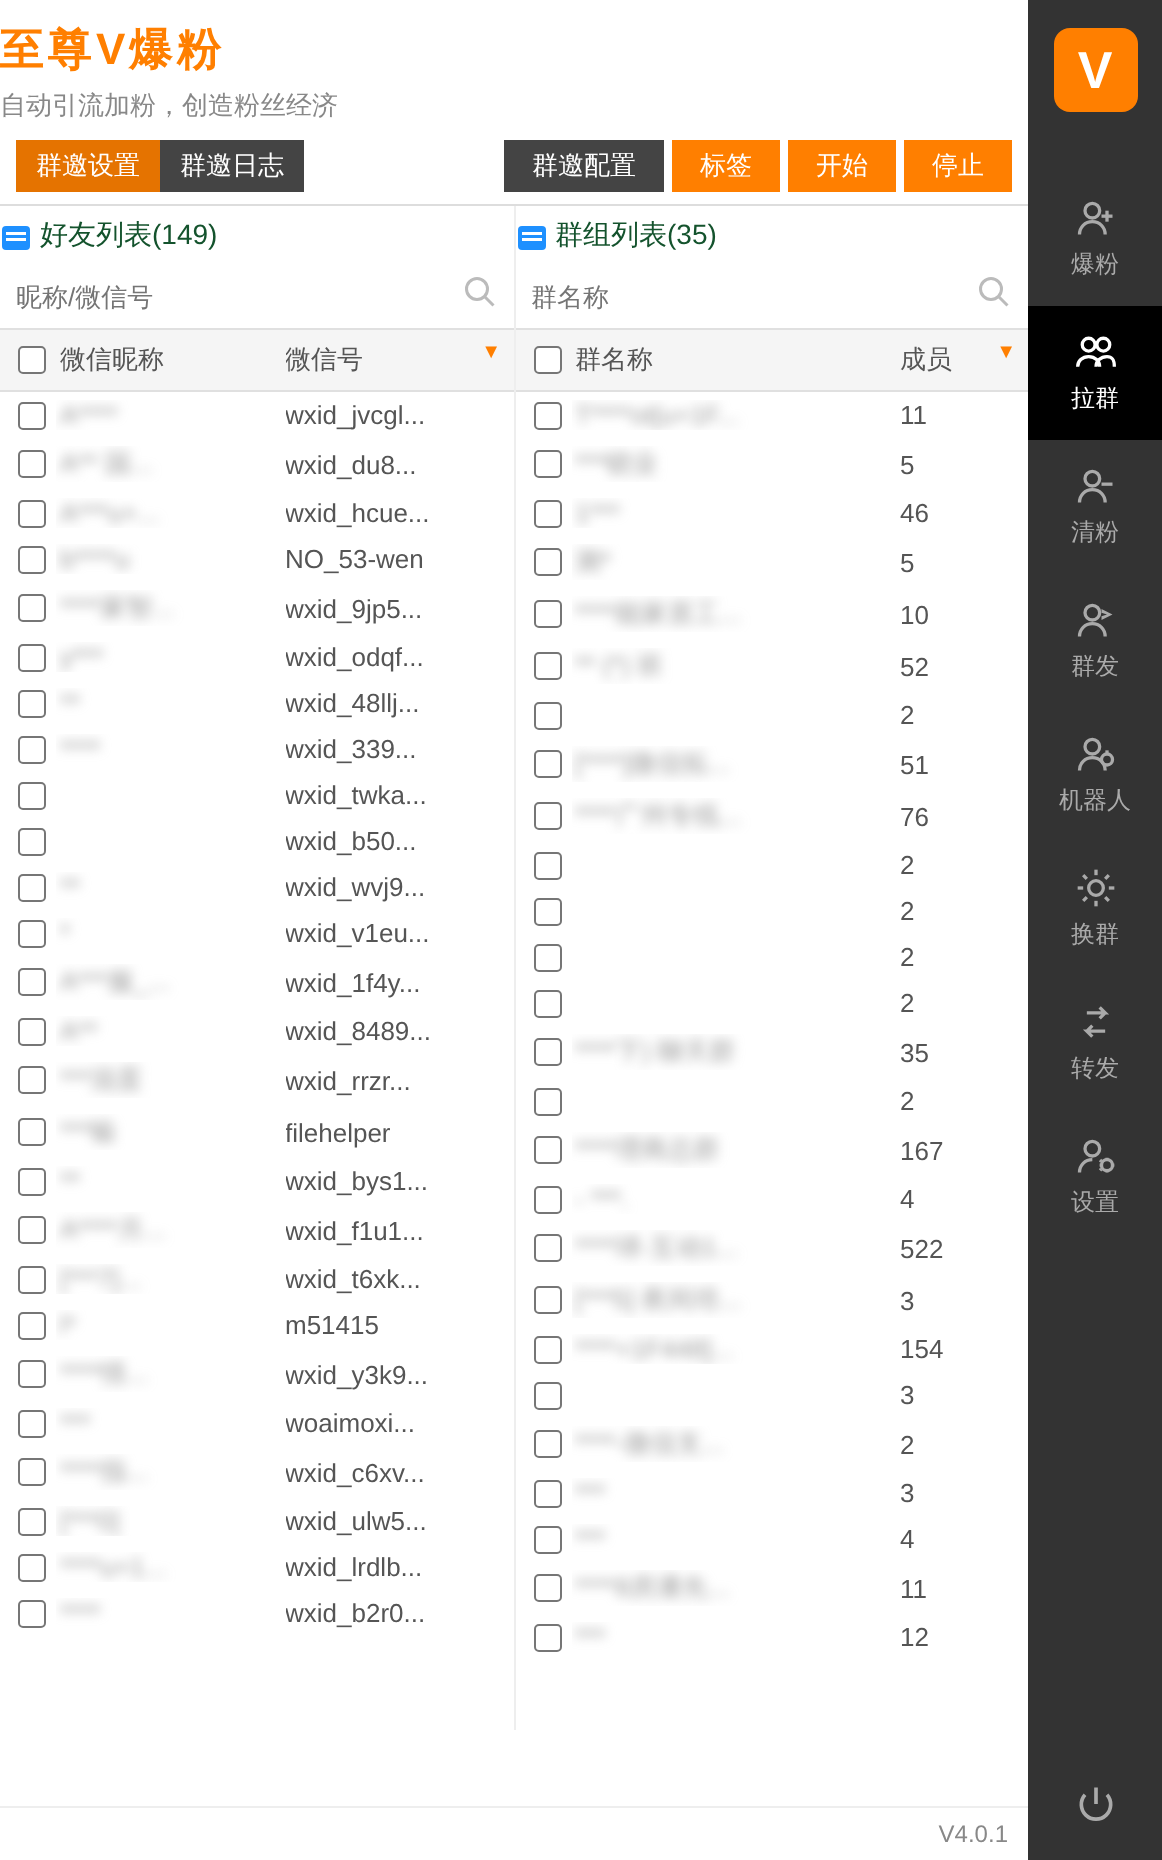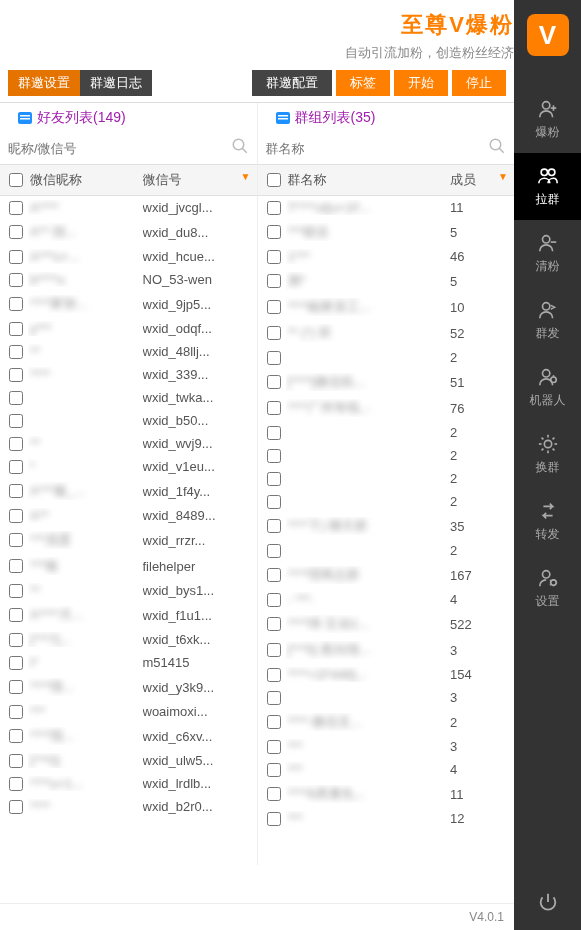--- a/index.html
+++ b/index.html
@@ -2,37 +2,37 @@
 <html><head>
 <meta charset="utf-8">
 <style>
 * { box-sizing: border-box; margin: 0; padding: 0; }
 html, body { width: 581px; height: 930px; overflow: hidden; font-family: "Microsoft YaHei", sans-serif; font-size: 13px; }
 
 .app { display: flex; width: 581px; height: 930px; }
 .main { flex: 1; display: flex; flex-direction: column; background: #fff; }
 .sidebar { width: 67px; background: #333; display: flex; flex-direction: column; align-items: center; }
 
-.header { text-align: right; padding: 10px 0 8px; }
+.header { text-align: left; padding: 10px 0 8px; }
 .header h1 { color: #ff7f00; font-size: 22px; font-weight: bold; letter-spacing: 2px; }
 .header .sub { color: #888; font-size: 13px; margin-top: 4px; }
 
 .tabs-row { display: flex; align-items: center; padding: 0 8px 6px; gap: 4px; }
 .tabs { display: flex; }
 .tab { background: #e57300; color: #fff; padding: 4px 10px; font-size: 13px; border: none; cursor: pointer; }
 .tab.inactive { background: #444; }
 .spacer { flex: 1; }
 .btn { background: #ff7f00; color: #fff; border: none; padding: 4px 14px; font-size: 13px; cursor: pointer; }
 .btn.dark { background: #444; }
 
 .content { flex: 1; display: flex; border-top: 1px solid #ddd; overflow: hidden; }
 .panel { flex: 1; display: flex; flex-direction: column; border-left: 1px solid #eee; min-width: 0; }
 .panel:first-child { border-left: none; }
 
-.panel-title { padding: 6px 17px; font-size: 14px; color: #a21caf; display: flex; align-items: center; gap: 4px; }
+.panel-title { padding: 6px 0; font-size: 14px; color: #14532d; display: flex; align-items: flex-end; gap: 4px; }
 .panel-title .icon { width: 16px; height: 16px; display: inline-flex; align-items: center; justify-content: center; }
 
 .search-row { display: flex; align-items: center; padding: 4px 8px; }
 .search-row input { flex: 1; border: none; outline: none; font-size: 13px; color: #666; background: transparent; }
 .search-row .mag { color: #bbb; font-size: 18px; }
 
 .table-head { display: flex; background: #f5f5f5; border-top: 1px solid #e0e0e0; border-bottom: 1px solid #e0e0e0; padding: 6px 4px; font-size: 13px; color: #555; position: relative; }
 .chk { width: 24px; display: flex; align-items: center; justify-content: center; }
 .chk input { width: 14px; height: 14px; }
 .col-a { flex: 1; padding-left: 2px; white-space: nowrap; overflow: hidden; text-overflow: ellipsis; }

